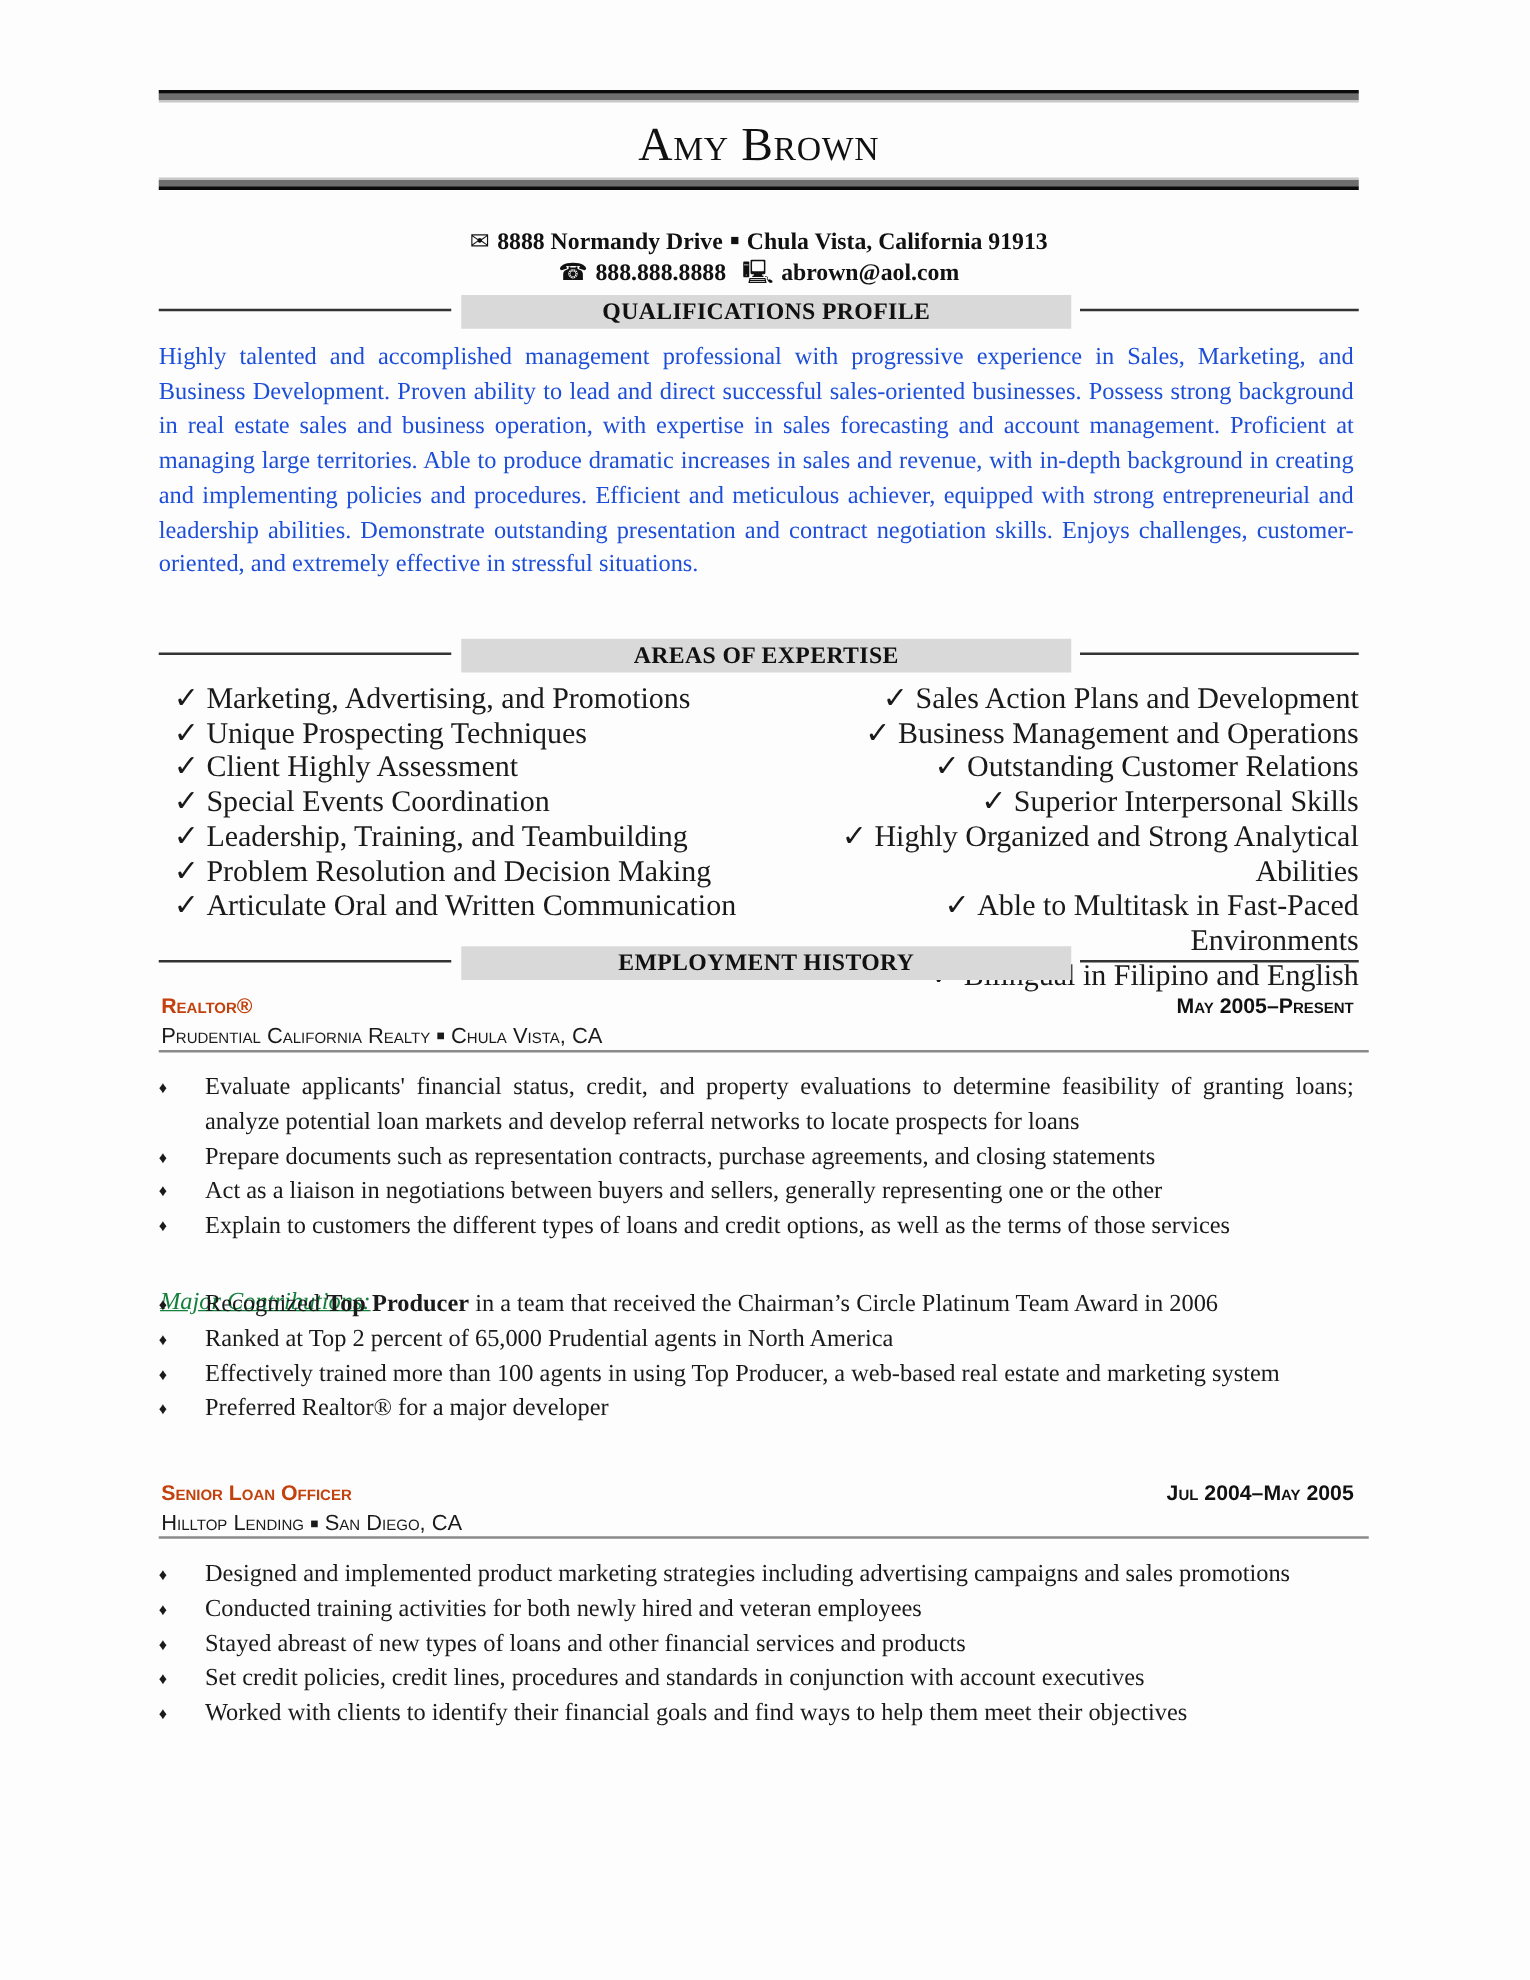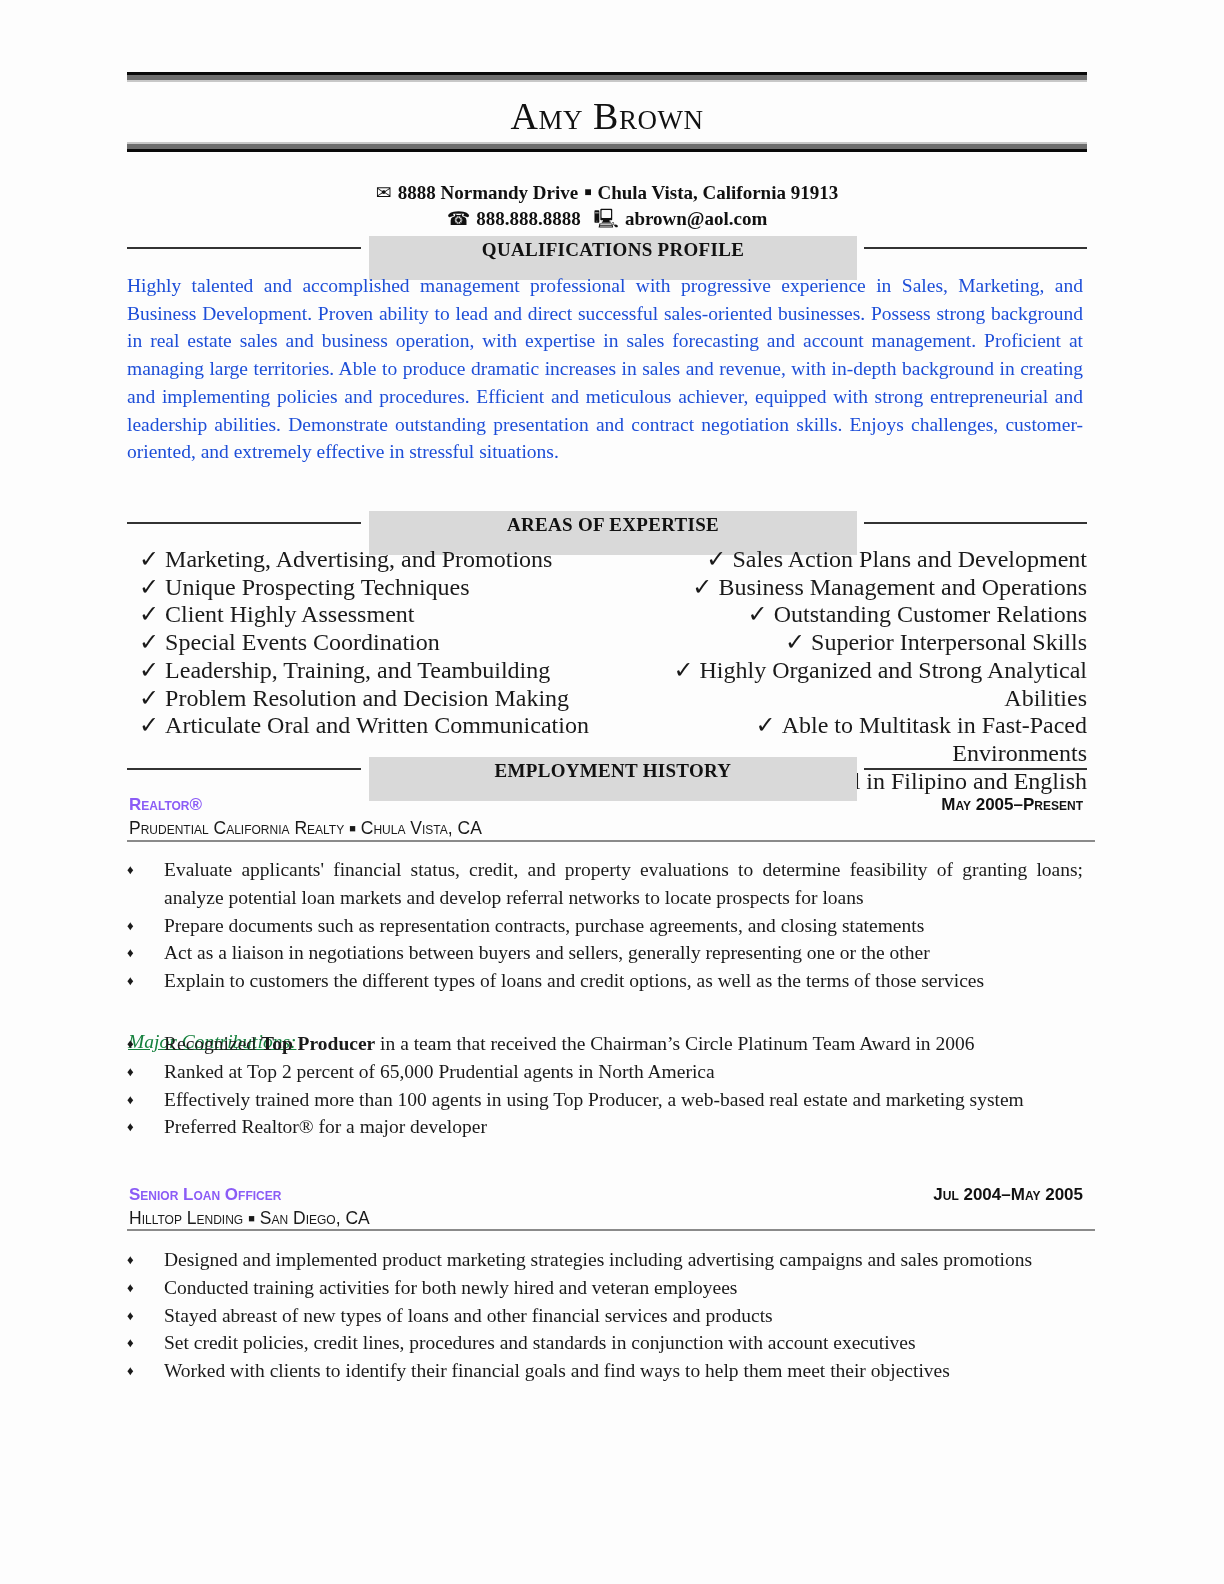--- a/index.html
+++ b/index.html
@@ -20,30 +20,30 @@
   .contact { position:absolute; left:0; width:960px; text-align:center; font-family:"Liberation Serif", serif; font-weight:bold; font-size:19px; line-height:24px; color:#111;margin-top:24px; }
   .contact.l1 { top:156px; }
   .contact.l2 { top:183px; }
   .contact .icon { font-weight:normal; margin-right:6px; }
   .contact .sep { font-size:12px; vertical-align:3px; margin:0 6px; }
 
   
   .section-head { position:absolute; left:0; width:960px; height:28px; }
   .section-head .line-l { position:absolute; left:0; top:11px; width:234px; height:2px; background:#333; }
   .section-head .line-r { position:absolute; right:0; top:11px; width:223px; height:2px; background:#333; }
-  .section-head .box { position:absolute; left:242px; width:488px; top:0; height:44px; background:#d9d9d9; text-align:center; font-family:"Liberation Serif", serif; font-weight:bold; font-size:19px; line-height:28px; color:#111; letter-spacing:0.3px; }
+  .section-head .box { position:absolute; left:242px; width:488px; top:0; height:27px; background:#d9d9d9; text-align:center; font-family:"Liberation Serif", serif; font-weight:bold; font-size:19px; line-height:28px; color:#111; letter-spacing:0.3px; }
 
   .profile { position:absolute; left:0; top:272px; width:956px; font-family:"Liberation Serif", serif; font-size:19.5px; line-height:27.7px; text-align:justify; color:#1d4ed8; }
 
   .expertise { position:absolute; top:546px; font-family:"Liberation Serif", serif; font-size:24px; line-height:27.7px; color:#1a1a1a; }
   .expertise.col1 { left:12px; }
   .expertise.col2 { left:489px;text-align:right; }
   .expertise .item .chk { margin-right:6px; }
 
-  .job-title { position:absolute; left:2px; font-family:"Liberation Sans", sans-serif; font-weight:bold; font-size:17px; font-variant:small-caps; color:#8b5cf6; }
+  .job-title { position:absolute; left:2px; font-family:"Liberation Sans", sans-serif; font-weight:bold; font-size:17px; font-variant:small-caps; color:#c2410c; }
   .job-dates { position:absolute; right:4px; font-family:"Liberation Sans", sans-serif; font-weight:bold; font-size:17px; font-variant:small-caps; color:#111; }
   .job-company { position:absolute; left:2px; font-family:"Liberation Sans", sans-serif; font-size:17.5px; font-variant:small-caps; color:#1a1a1a; }
   .job-company .sep { font-size:11px; vertical-align:2px; margin:0 5px; }
   .job-rule { position:absolute; left:0; width:968px; height:2px; background:#8a8a8a; }
 
   .bullets { position:absolute; left:0; width:956px; font-family:"Liberation Serif", serif; font-size:19.5px; line-height:27.8px; color:#1a1a1a; }
   .bullets .b { position:relative; padding-left:37px; text-align:justify; }
   .bullets .b .dia { position:absolute; left:0; top:0; font-size:13px; }
   .contrib-label { position:absolute; left:1px; font-family:"Liberation Serif", serif; font-style:italic; font-size:19.5px; text-decoration:underline; color:#15803d;margin-top:28px; }
 </style>

